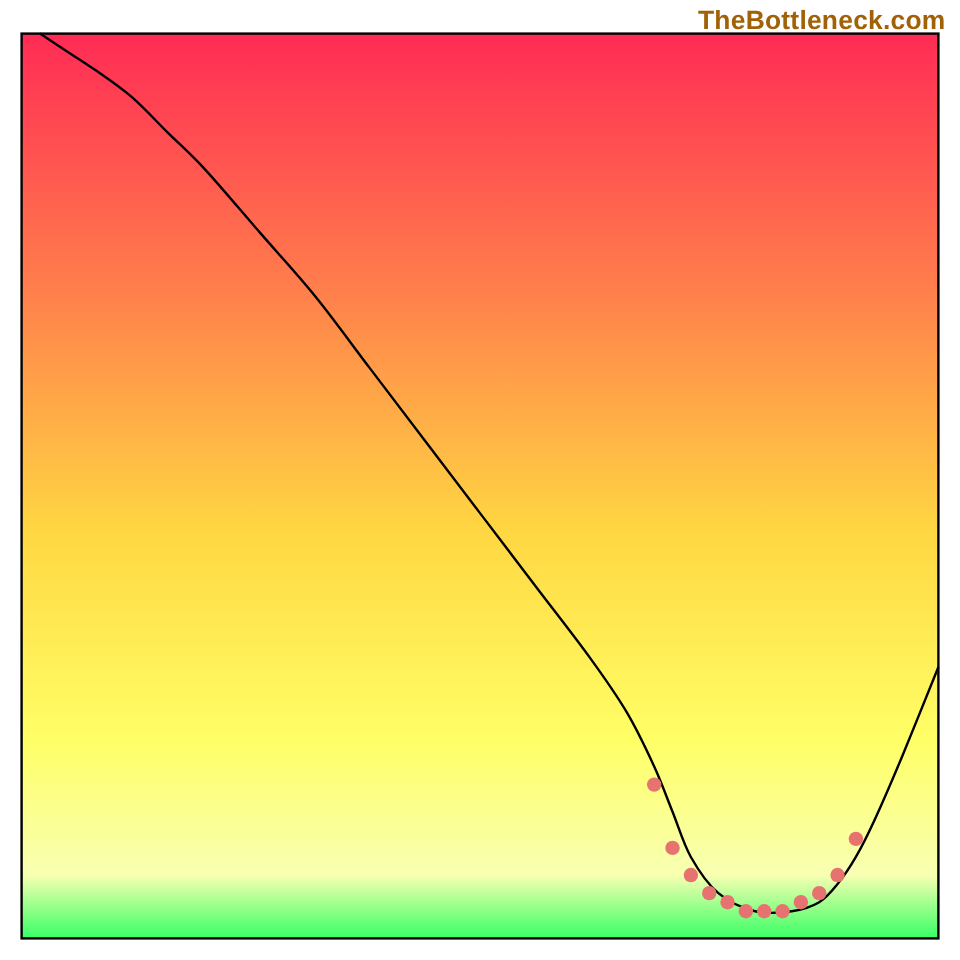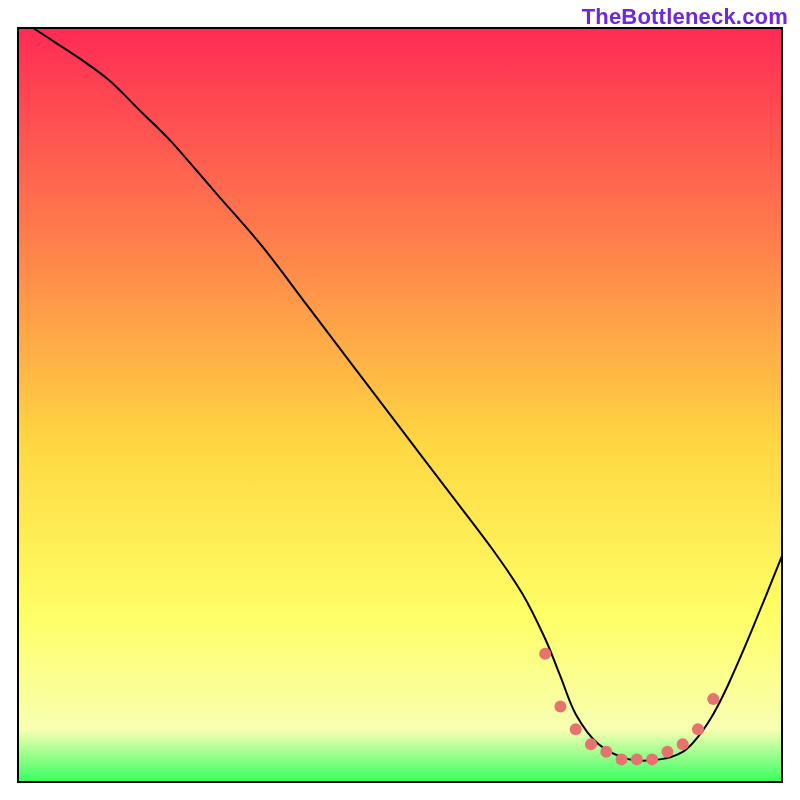--- a/index.html
+++ b/index.html
@@ -15,21 +15,21 @@
     position: relative;
     width: 800px;
     height: 800px;
   }
   .watermark {
     position: absolute;
     top: 4px;
     right: 12px;
     font-size: 22px;
     font-weight: 600;
-    color: #6d28d9;
+    color: #a16207;
     letter-spacing: 0.2px;
     z-index: 20;
   }
   svg.plot {
     position: absolute;
     left: 0;
     top: 0;
     width: 800px;
     height: 800px;
     display: block;

